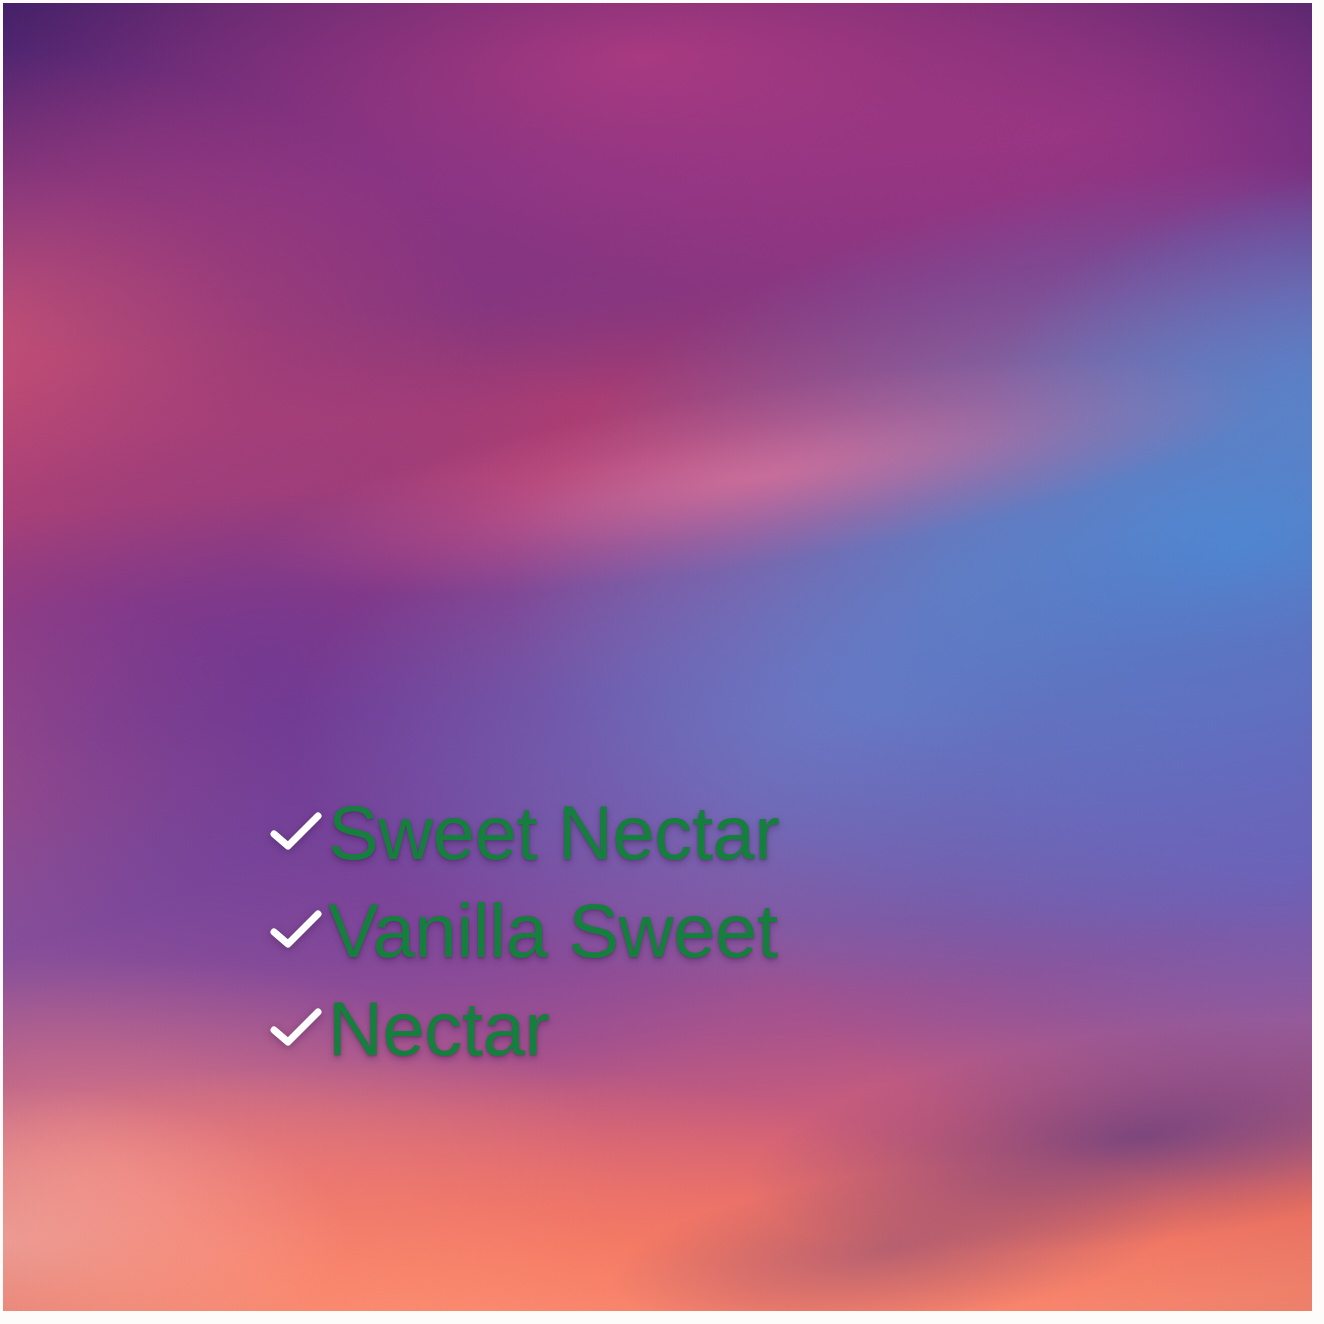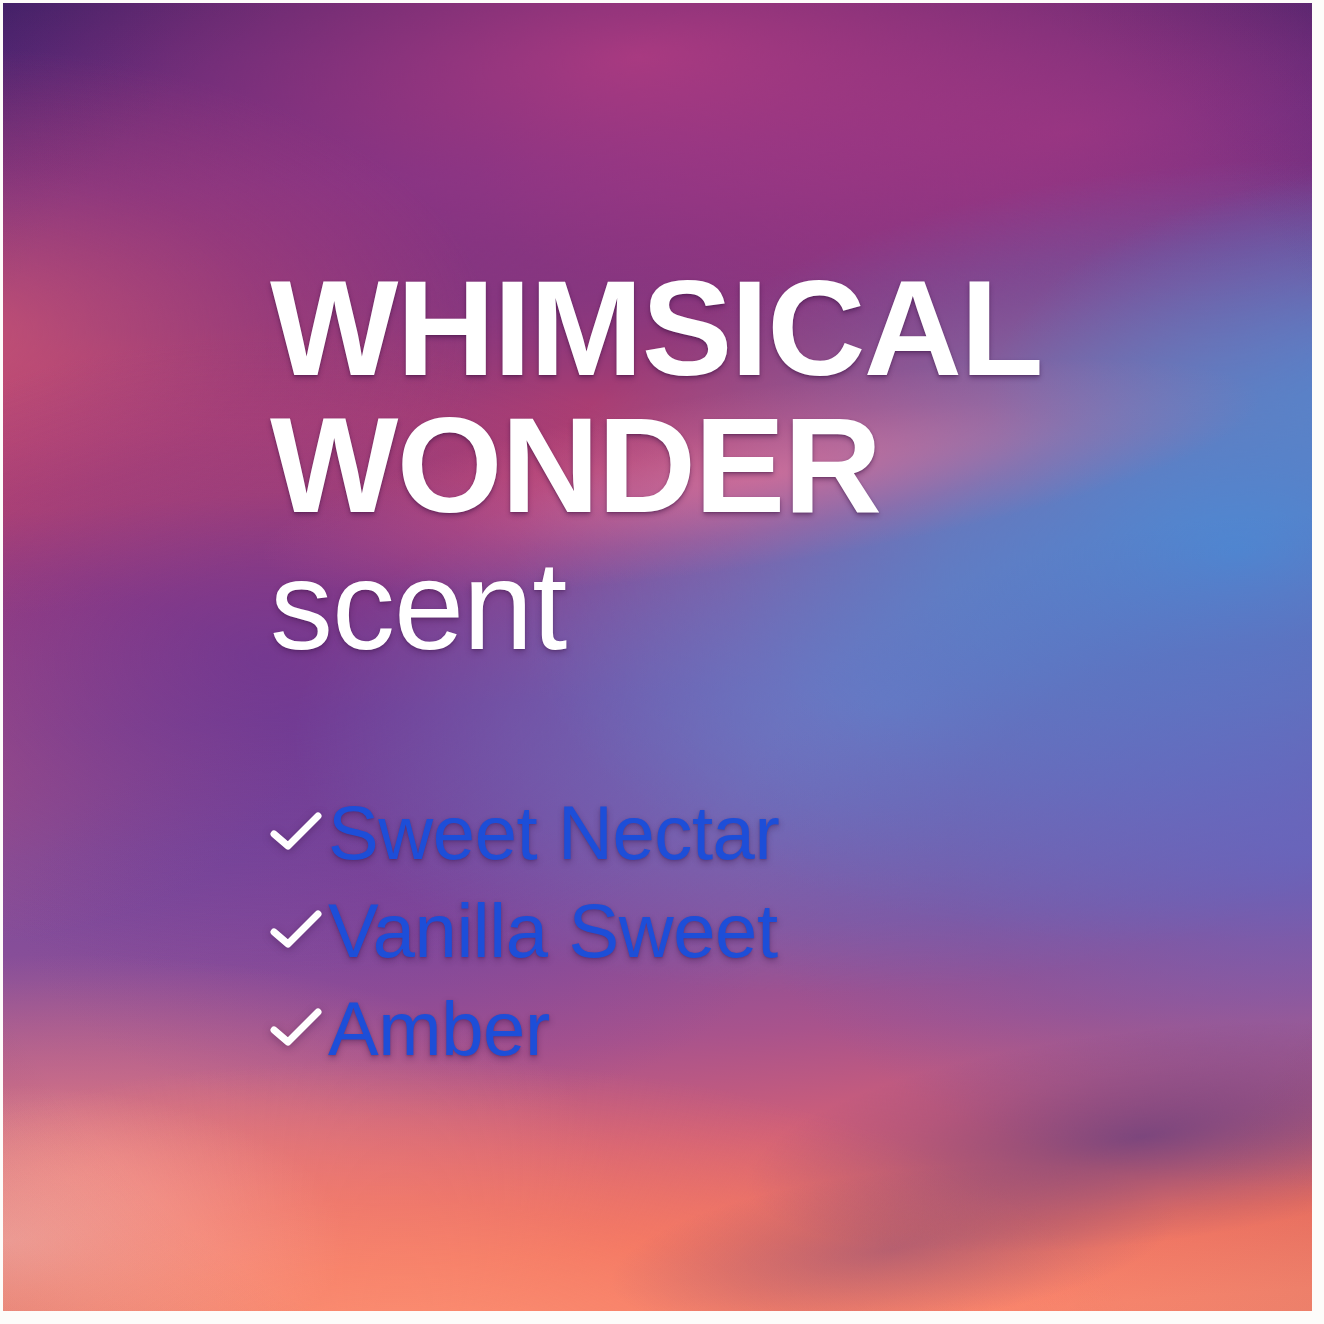--- a/index.html
+++ b/index.html
@@ -258,21 +258,21 @@
     align-items: center;
     justify-content: flex-start;
   }
 
   .check svg {
     display: block;
     filter: drop-shadow(0 2px 4px rgba(52, 16, 62, 0.38));
   }
 
   .note-label {
-    color: #1d4ed8;
+    color: #15803d;
     font-weight: 300;
     font-size: 76px;
     line-height: 1;
     letter-spacing: -0.4px;
     text-shadow:
       0 3px 6px rgba(52, 16, 62, 0.34),
       0 1px 2px rgba(52, 16, 62, 0.22);
     white-space: nowrap;
   }
 
@@ -300,25 +300,20 @@
     <div class="sky-layer l-blue"></div>
     <div class="sky-layer l-blue-fade"></div>
     <div class="sky-layer l-pink-rim"></div>
     <div class="sky-layer l-coral"></div>
     <div class="sky-layer l-haze"></div>
     <div class="sky-layer l-trough"></div>
     <div class="sky-layer l-streaks"></div>
     <div class="sky-layer l-vignette"></div>
   </div>
 
-  <div class="copy">
-    <div class="headline">WHIMSICAL</div>
-    <div class="headline headline-2">WONDER</div>
-    <div class="subhead">scent</div>
-  </div>
 
   <div class="notes">
 
     <div class="note-row">
       <span class="check">
         <svg width="52" height="42" viewBox="0 0 52 42" aria-hidden="true">
           <path d="M4 22 L18 34 L48 4" fill="none" stroke="#ffffff" stroke-width="7" stroke-linecap="round" stroke-linejoin="round"></path>
         </svg>
       </span>
       <span class="note-label">Sweet Nectar</span>
@@ -332,21 +327,21 @@
       </span>
       <span class="note-label">Vanilla Sweet</span>
     </div>
 
     <div class="note-row">
       <span class="check">
         <svg width="52" height="42" viewBox="0 0 52 42" aria-hidden="true">
           <path d="M4 22 L18 34 L48 4" fill="none" stroke="#ffffff" stroke-width="7" stroke-linecap="round" stroke-linejoin="round"></path>
         </svg>
       </span>
-      <span class="note-label">Amber</span>
+      <span class="note-label">Nectar</span>
     </div>
 
   </div>
 
   <div class="frame-t"></div>
   <div class="frame-l"></div>
   <div class="frame-r"></div>
   <div class="frame-b"></div>
 
 </div>

